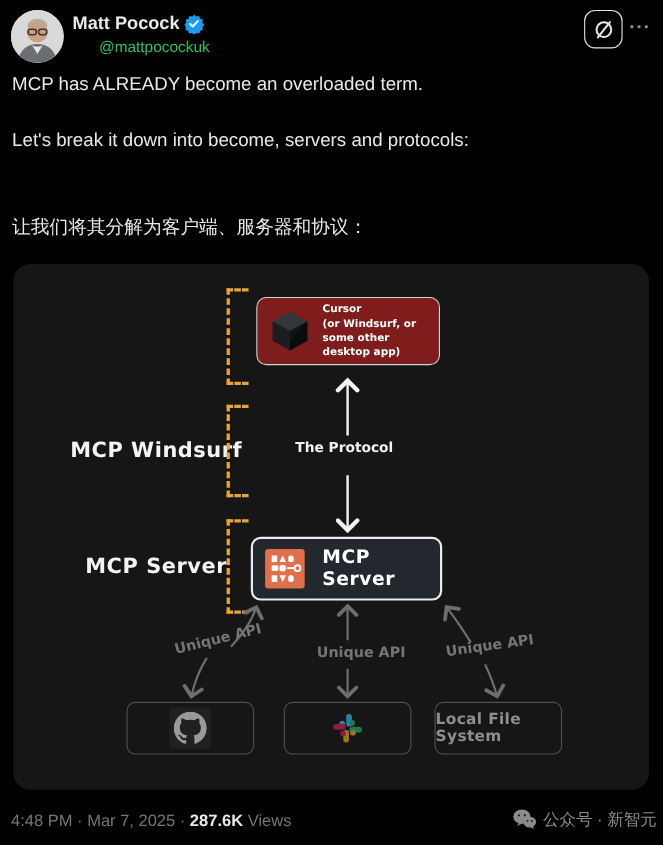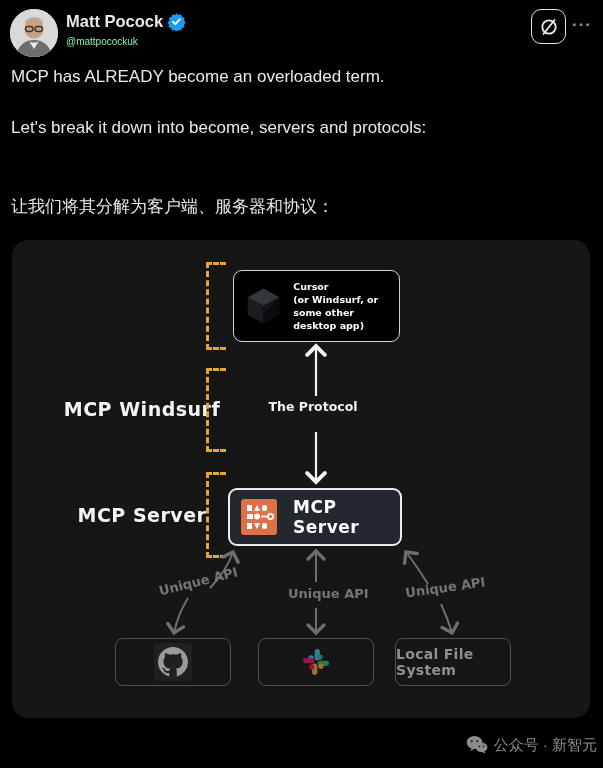--- a/index.html
+++ b/index.html
@@ -9,21 +9,21 @@
   }
   
   .avatar {
     position:absolute; left:10px; top:9px; width:48px; height:48px;
     border-radius:50%; overflow:hidden; background:#d8d8d8; cursor:pointer;
   }
   .name-block { position:absolute; left:66px; top:11px; line-height:20px; }
   .display-name {
     font-size:16.5px; font-weight:700; color:#e7e9ea; display:flex; align-items:center; gap:4px;
   }
-  .handle { font-size:10px; color:#86efac; margin-top:1px; }
+  .handle { font-size:14px; color:#22c55e; margin-top:1px;margin-left:24px; }
   .grok-button {
     position:absolute; left:531px; top:9px; width:35px; height:35px;
     border:1.5px solid #dfe3e6; border-radius:10px; display:flex;
     align-items:center; justify-content:center; cursor:pointer; box-sizing:border-box;
   }
   .more-button {
     position:absolute; left:567px; top:10px; width:30px; height:30px;
     color:#8b98a5; font-size:17px; font-weight:700; letter-spacing:1px;
     display:flex; align-items:center; justify-content:center; cursor:pointer;
   }
@@ -43,22 +43,22 @@
   .dl-client { top:52px; } .dl-protocol { top:158px; } .dl-server { top:264px; }
   .bracket { position:absolute; left:194px; width:18px; border-left:3px dashed #e8a33d; box-sizing:border-box; }
   .bracket::before, .bracket::after {
     content:""; position:absolute; left:-3px; width:20px; border-top:3px dashed #e8a33d;
   }
   .bracket::before { top:0; } .bracket::after { bottom:0; }
   .br-client { top:22px; height:88px; }
   .br-protocol { top:128px; height:84px; }
   .br-server { top:232px; height:86px; }
   .client-box {
-    position:absolute; left:221px; top:30px; width:167px; height:72px;
-    background:#000000; border:1.5px solid #ced3d9; border-radius:9px;
+    position:absolute; left:221px; top:30px; width:167px; height:62px;
+    background:#7f1d1d; border:1.5px solid #ced3d9; border-radius:9px;
     display:flex; align-items:center; padding-left:12px; gap:12px; box-sizing:border-box;
   }
   .client-text { width:108px; color:#fff; font-family:"DejaVu Sans", sans-serif; font-weight:700; font-size:9.5px; line-height:13px; }
   .server-box {
     position:absolute; left:216px; top:248px; width:174px; height:58px;
     background:#23272e; border:2px solid #e9ebee; border-radius:9px;
     display:flex; align-items:center; padding-left:11px; box-sizing:border-box;
   }
   .server-icon { width:36px; height:36px; background:#df7049; border-radius:3px; flex:0 0 auto; }
   .server-box-label {
@@ -235,20 +235,28 @@
             <rect x="12.5" y="14" width="10" height="10" rx="5"></rect>
           </g>
         </g>
       </svg>
     </div>
     <div class="api-box ab-lfs">
       <span class="lfs-label">Local File System</span>
     </div>
   </div>
 
+  <div class="footer-meta">
+    <span>4:48 PM</span>
+    <span> <span>·</span> </span>
+    <span>Mar 7, 2025</span>
+    <span> <span>·</span> </span>
+    <span class="views-count">287.6K</span>
+    <span> <span>Views</span></span>
+  </div>
 
   <div class="watermark">
     <svg width="22" height="20" viewBox="0 0 24 22">
       <ellipse cx="9.2" cy="8.2" rx="8.6" ry="7.2" fill="#8b8b8b"></ellipse>
       <path d="M4.5 17.5 L6.5 13.5 L9.5 15 Z" fill="#8b8b8b"></path>
       <circle cx="6.2" cy="6.8" r="1.1" fill="#151515"></circle>
       <circle cx="12.2" cy="6.8" r="1.1" fill="#151515"></circle>
       <ellipse cx="17" cy="13.6" rx="6.4" ry="5.4" fill="#8b8b8b"></ellipse>
       <path d="M21.5 20.5 L19.8 17.4 L17.5 18.6 Z" fill="#8b8b8b"></path>
       <circle cx="14.8" cy="12.4" r="0.95" fill="#151515"></circle>

